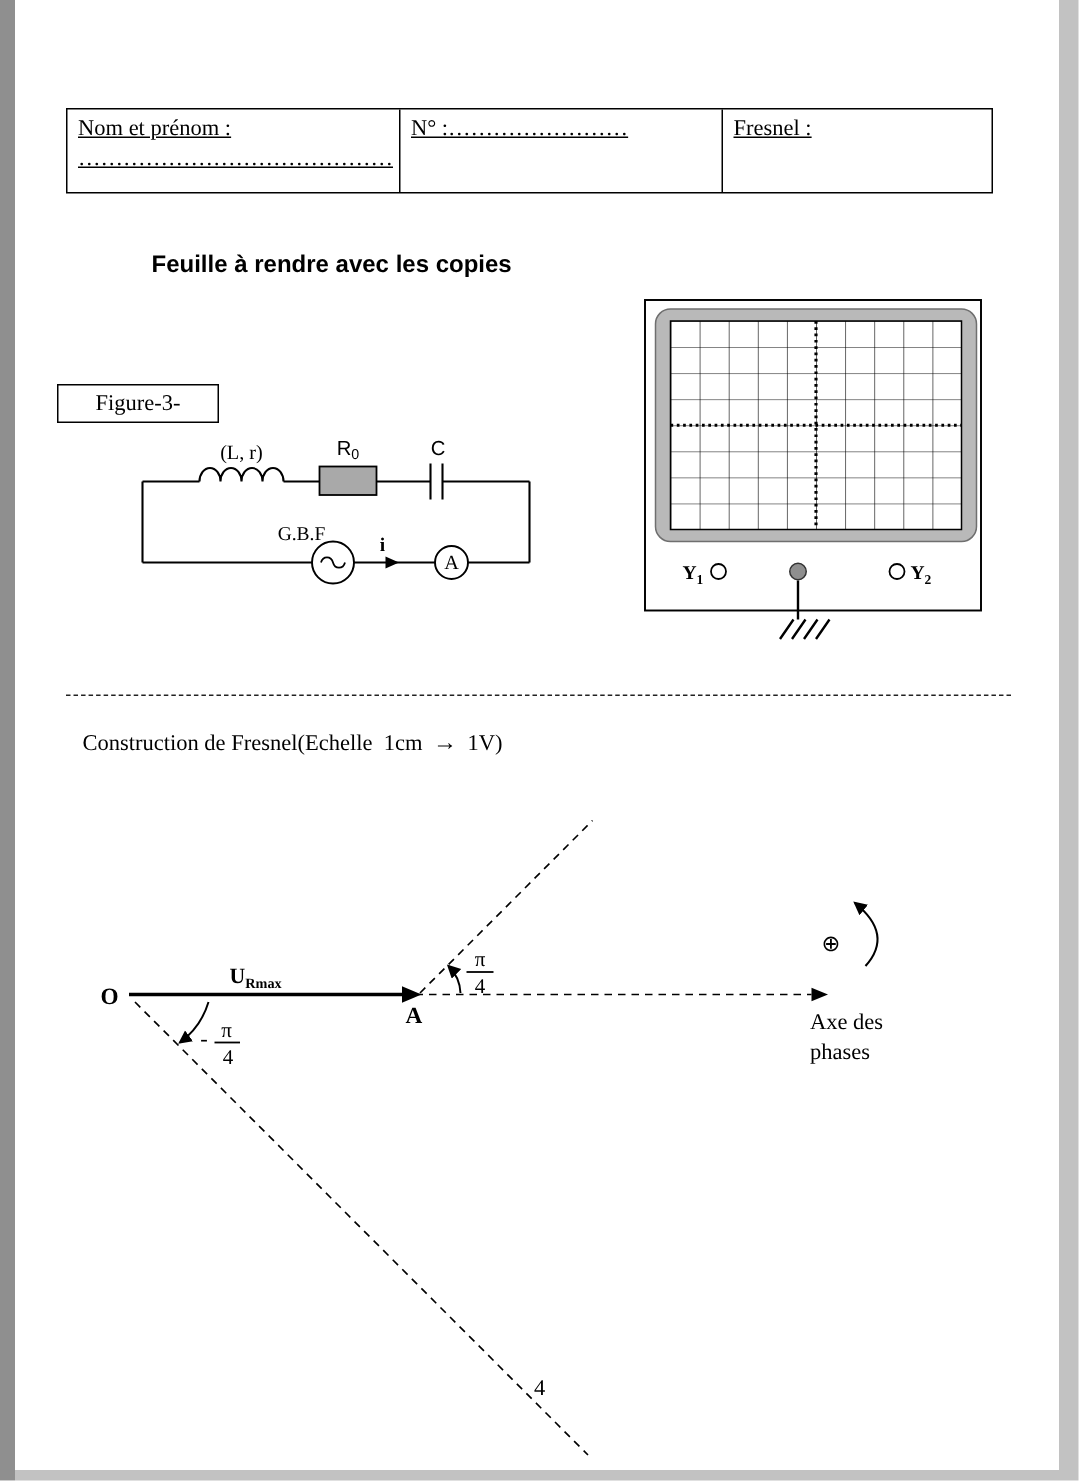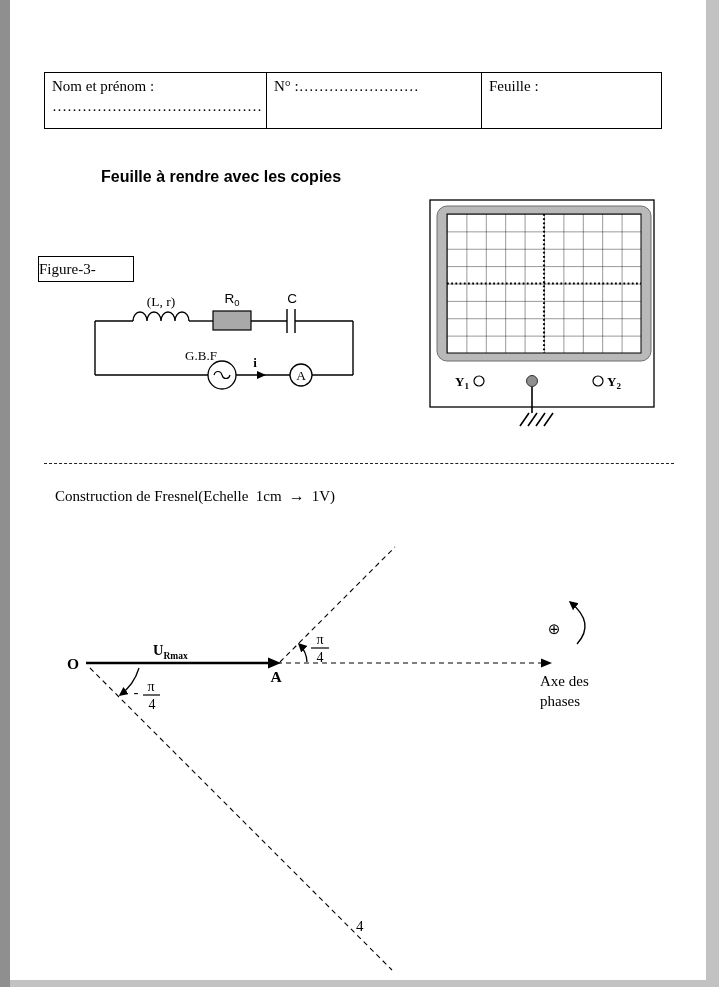--- a/index.html
+++ b/index.html
@@ -10,36 +10,36 @@
     font-family:"Liberation Serif", serif;
     color:#000;
     overflow:hidden;
   }
   .edge-left  { position:absolute; left:0; top:0; width:10px; height:987px; background:#8f8f8f; }
   .page       { position:absolute; left:10px; top:0; width:696px; height:980px; background:#ffffff; }
 
   
   .hdr-table {
     position:absolute; left:44px; top:72px; width:618px; height:57px;
-    display:flex; border:1px solid #000; background:#fff;
+    display:flex; border:1px solid #000; background:#fff;text-decoration:underline;
   }
   .hdr-cell { padding:3px 7px; font-size:15px; line-height:1.35; }
   .hdr-c1 { width:221px; }
   .hdr-c2 { width:215px; border-left:1px solid #000; }
   .hdr-c3 { flex:1; border-left:1px solid #000; }
 
   .doc-title {
     position:absolute; left:101px; top:168px; width:600px;
     font-family:"Liberation Sans", sans-serif;
     font-weight:bold; font-size:16px;
   }
 
   .figure-box {
-    position:absolute; left:38px; top:256px; width:96px; height:26px;
-    border:1px solid #000; text-align:left; line-height:24px; font-size:15px;
+    position:absolute; left:38px; top:256px; width:108px; height:26px;
+    border:1px solid #000; text-align:center; line-height:24px; font-size:15px;
     background:#fff;
   }
 
   .svg-abs { position:absolute; }
 
   .sep-dashed {
     position:absolute; left:44px; top:463px; width:630px; height:0;
     border-top:1.6px dashed #222;
   }
 
@@ -67,21 +67,21 @@
 
 <div class="hdr-table">
   <div class="hdr-cell hdr-c1">
     <div>Nom et prénom :</div>
     <div>……………………………………</div>
   </div>
   <div class="hdr-cell hdr-c2">
     <div>N° :……………………</div>
   </div>
   <div class="hdr-cell hdr-c3">
-    <div>Feuille :</div>
+    <div>Fresnel :</div>
   </div>
 </div>
 
 <div class="doc-title">Feuille à rendre avec les copies</div>
 
 <div class="figure-box">Figure-3-</div>
 
 <svg class="svg-abs" style="left:85px; top:288px;" width="290" height="105" viewBox="0 0 290 105">
   <path class="wire" d="M10,33 H48"></path>
   <path class="wire" d="M48,33 a7,9 0 0 1 14,0 a7,9 0 0 1 14,0 a7,9 0 0 1 14,0 a7,9 0 0 1 14,0"></path>

